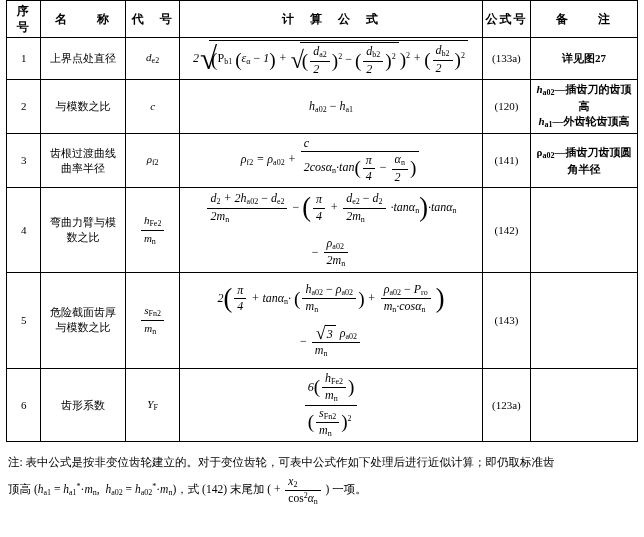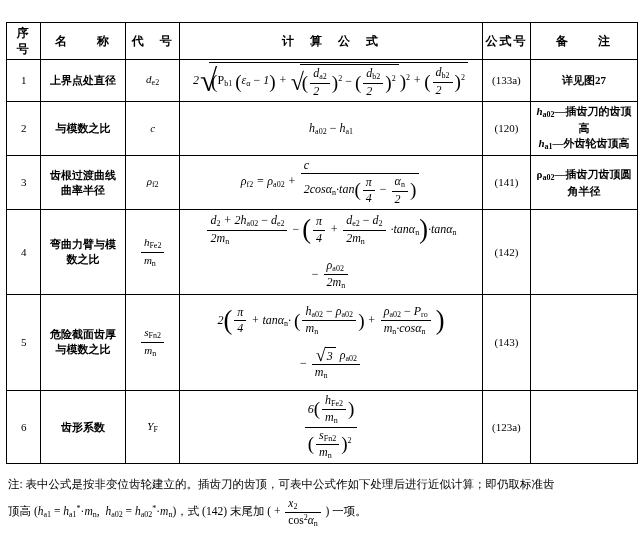--- a/index.html
+++ b/index.html
@@ -7,21 +7,21 @@
     width:644px;height:537px;
     background:#ffffff;
     font-family:"Liberation Serif", serif;
     color:#000;
     -webkit-font-smoothing:none;
   }
   .page{position:relative;width:644px;height:537px;overflow:hidden;}
   table.main{
     border-collapse:collapse;
     width:632px;
-    margin:22px 0 0 6px;
+    margin:0 0 0 6px;
     table-layout:fixed;
   }
   table.main td, table.main th{
     border:1px solid #000;
     text-align:center;
     vertical-align:middle;
     font-size:11px;
     padding:2px 1px;
     line-height:1.35;
   }
@@ -70,21 +70,21 @@
     position:absolute;left:0;top:50%;transform:translateY(-50%);
     font-size:1.5em;font-style:normal;line-height:1;
   }
   .rad.big:before{font-size:2.6em;}
   .rad.med:before{font-size:2.0em;}
 
   .paren-big{font-size:1.6em;font-style:normal;vertical-align:middle;}
   .paren-xl{font-size:2.2em;font-style:normal;vertical-align:middle;}
 
   .remark{font-size:10px;line-height:1.45;font-weight:bold;}
-  .cellname{font-size:11.5px;line-height:1.5;font-weight:bold;}
+  .cellname{font-size:11.5px;line-height:1.5;}
 
   .note{
     margin:10px 10px 0 8px;
     font-size:11.5px;
     line-height:1.85;
     text-align:justify;
   }
   .stack2{display:block;}
 </style>
 </head>
@@ -234,21 +234,21 @@
         </td>
         <td>(123a)</td>
         <td class="remark"></td>
       </tr>
 
     </tbody>
   </table>
 
   <div class="note">
     <span>注:</span>
-    <span>表中公式是按非变位齿轮建立的。插齿刀的齿顶，可表中公式作如下处理后进行近似计算；即仍取标准齿</span><br>
+    <span>表中公式是按非变位齿轮建立的。对于变位齿轮，可表中公式作如下处理后进行近似计算；即仍取标准齿</span><br>
     <span>
       顶高 (<i>h</i><span class="sub">a1</span> = <i>h</i><span class="sub">a1</span><span class="sup">*</span>·<i>m</i><span class="sub">n</span>,
       &nbsp;<i>h</i><span class="sub">a02</span> = <i>h</i><span class="sub">a02</span><span class="sup">*</span>·<i>m</i><span class="sub">n</span>)，式 (142) 末尾加
       ( + <span class="frac"><span class="num"><i>x</i><span class="sub">2</span></span><span class="den">cos<span class="sup">2</span><i>α</i><span class="sub">n</span></span></span> ) 一项。
     </span>
   </div>
 
 </div>
 
 </body></html>

